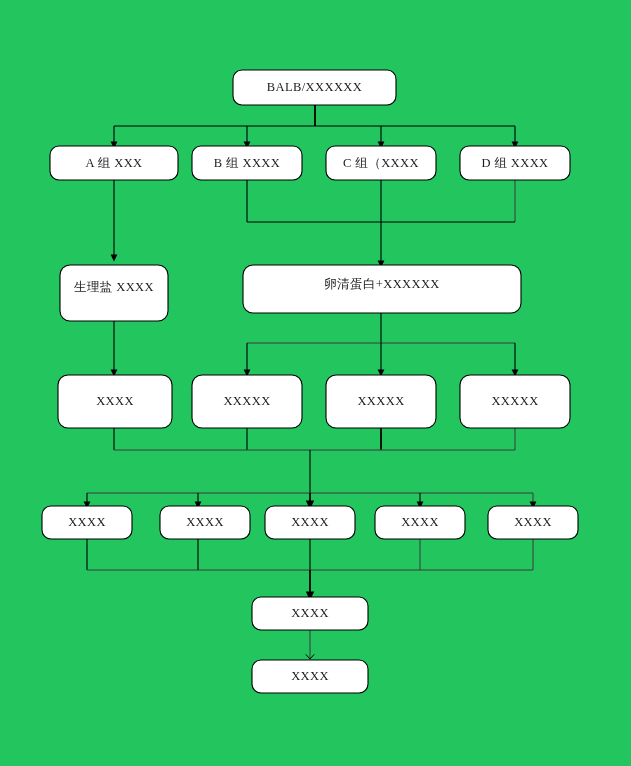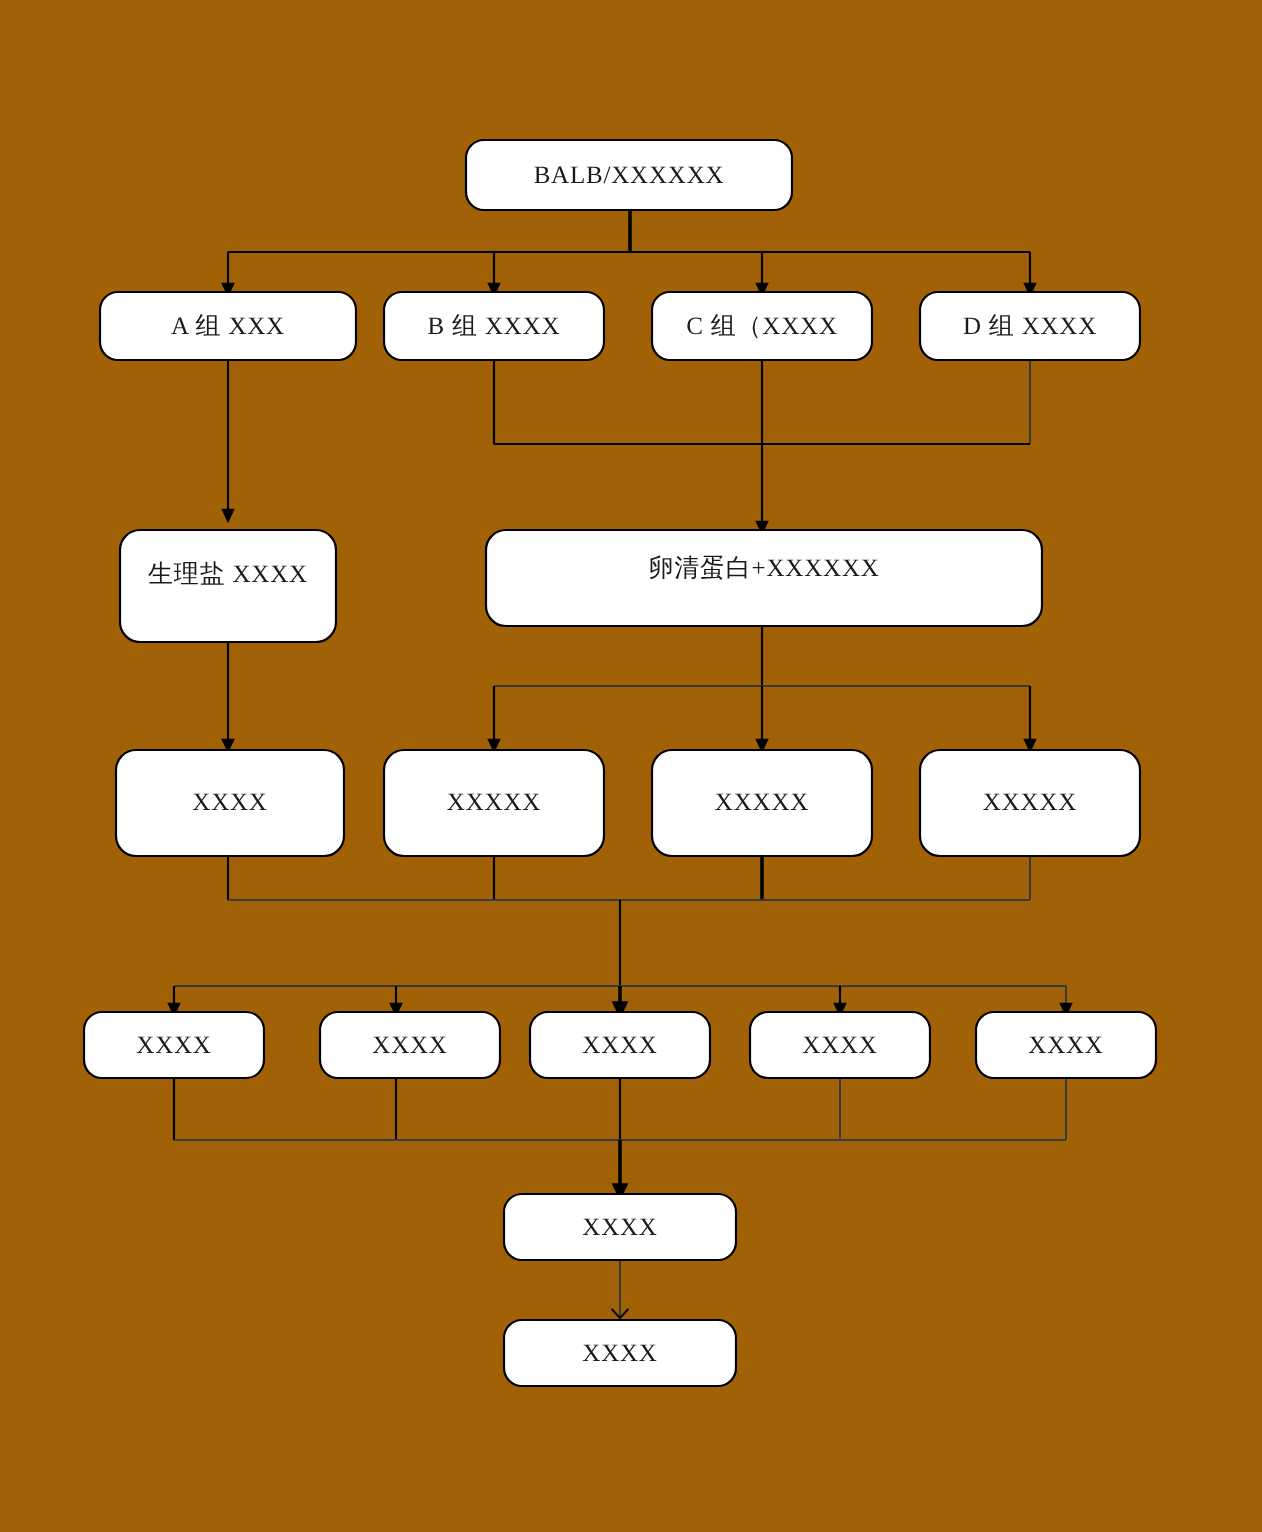--- a/index.html
+++ b/index.html
@@ -10,21 +10,21 @@
   body {
     width: 631px;
     height: 766px;
     font-family: "Liberation Serif", "DejaVu Serif", serif;
     overflow: hidden;
   }
   #flowchart-root {
     position: relative;
     width: 631px;
     height: 766px;
-    background: #a16207;
+    background: #22c55e;
   }
   svg.chart {
     display: block;
     width: 631px;
     height: 766px;
   }
   .node-box {
     fill: #ffffff;
     stroke: #000000;
     stroke-width: 1.1;

